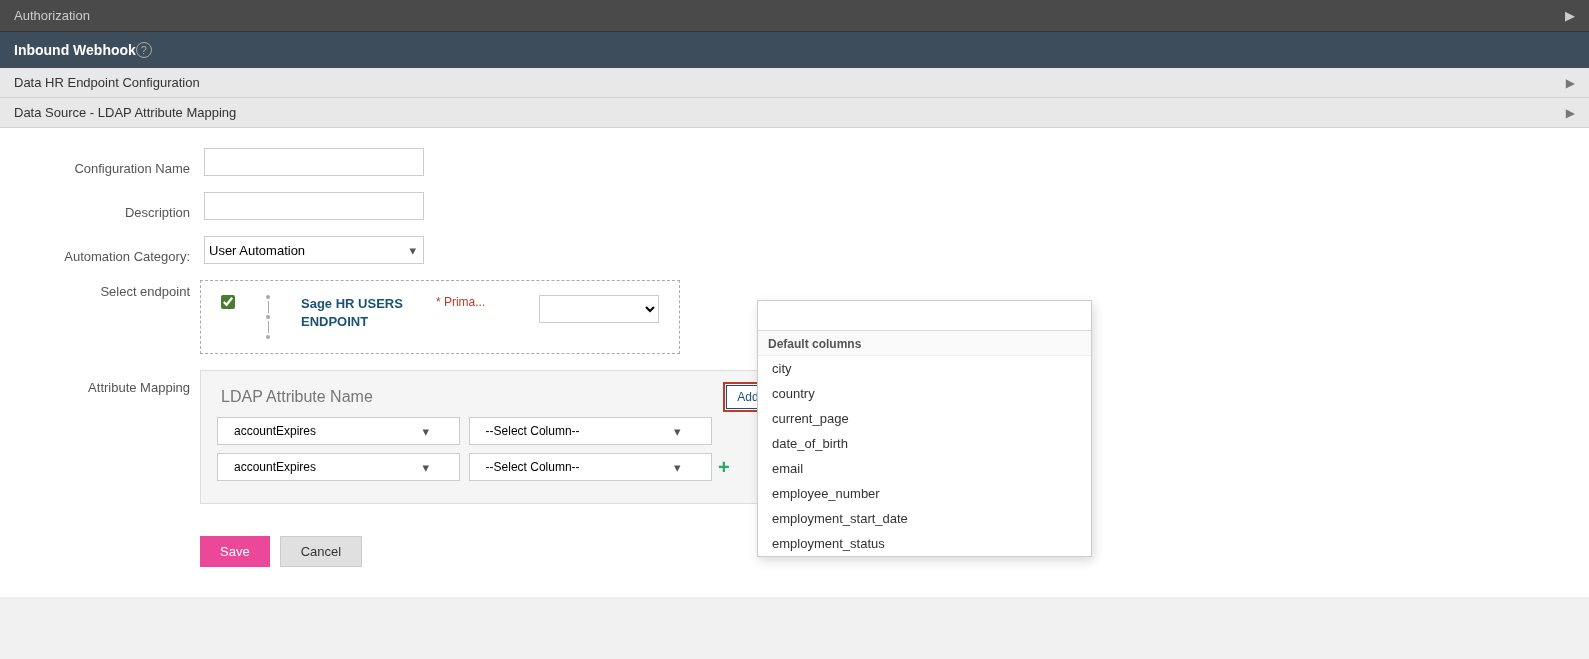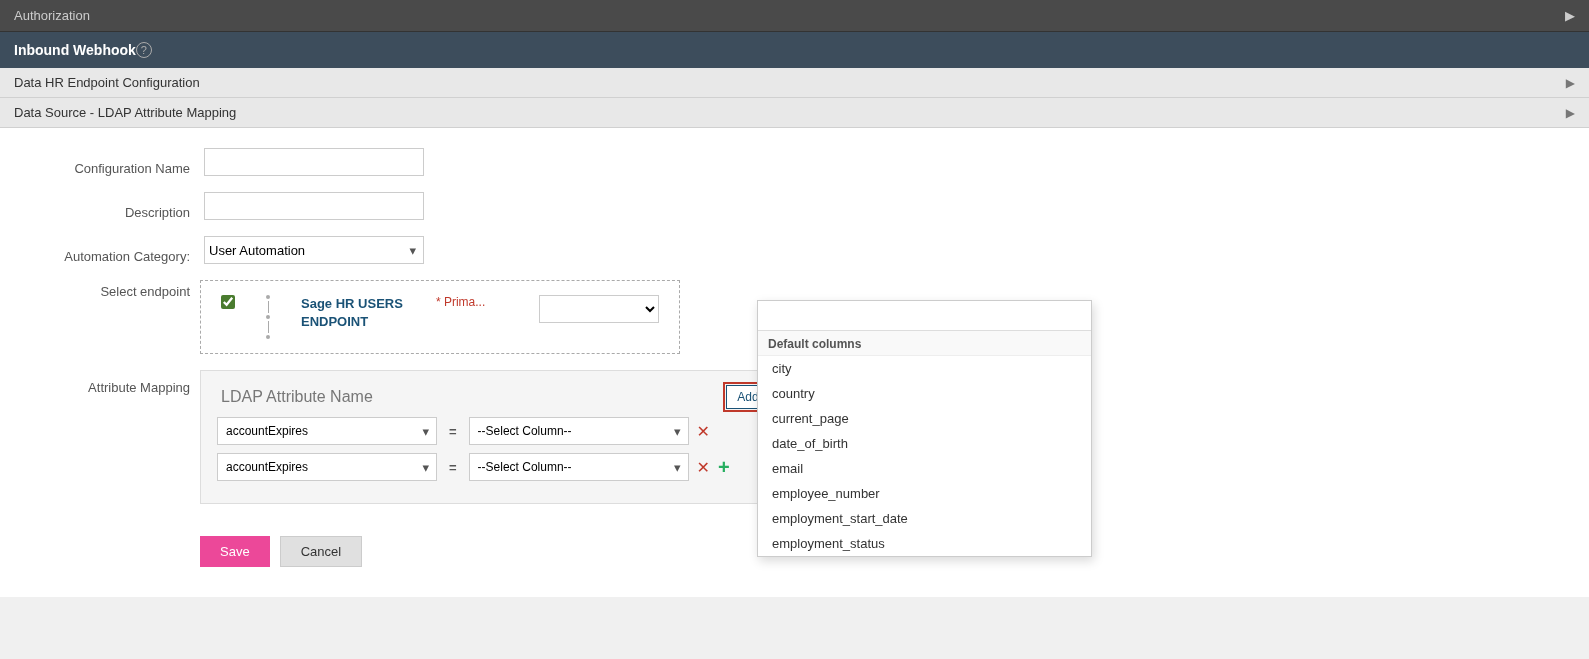--- a/index.html
+++ b/index.html
@@ -213,24 +213,24 @@
     }
     .map-select-wrapper::after {
       content: '▾';
       position: absolute;
       right: 8px; top: 50%;
       transform: translateY(-50%);
       pointer-events: none;
       color: #555;
     }
     .map-select {
-      width: 220px;
+      width: 243px;
       height: 28px;
       border: 1px solid #ccc;
-      padding: 2px 8px;
+      padding: 2px 16px;
       font-size: 12px;
       background: #fff;
       appearance: none;
       -webkit-appearance: none;
     }
     .equals-sign { color: #555; font-weight: bold; padding: 0 4px; }
     .delete-icon { color: #c0392b; font-size: 16px; cursor: pointer; }
     .add-icon { color: #27ae60; font-size: 20px; cursor: pointer; font-weight: bold; }
 
     .button-row {

